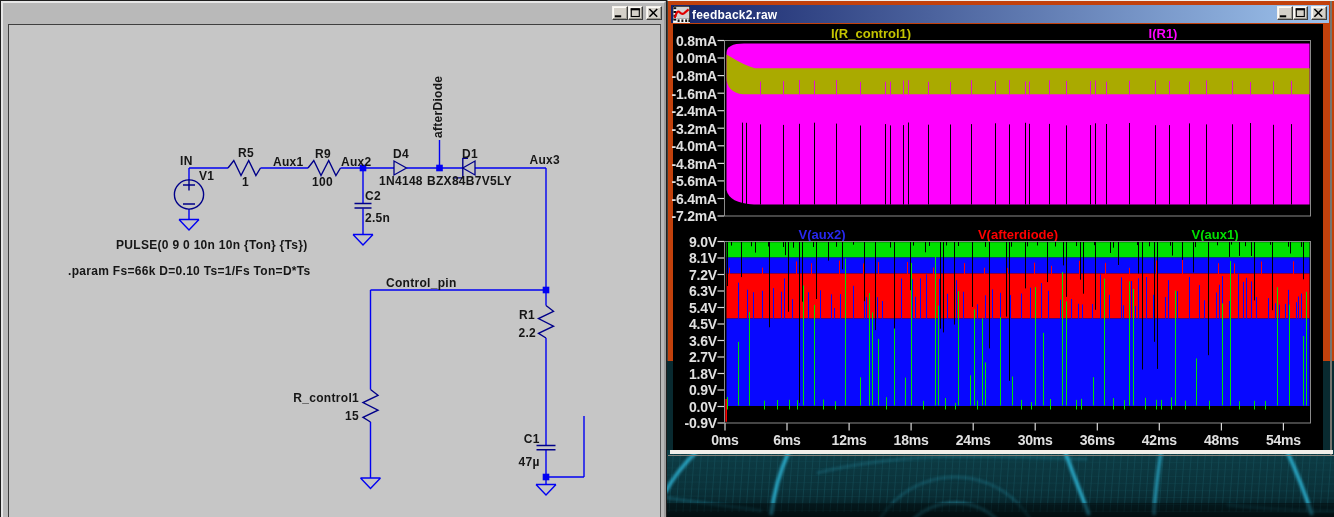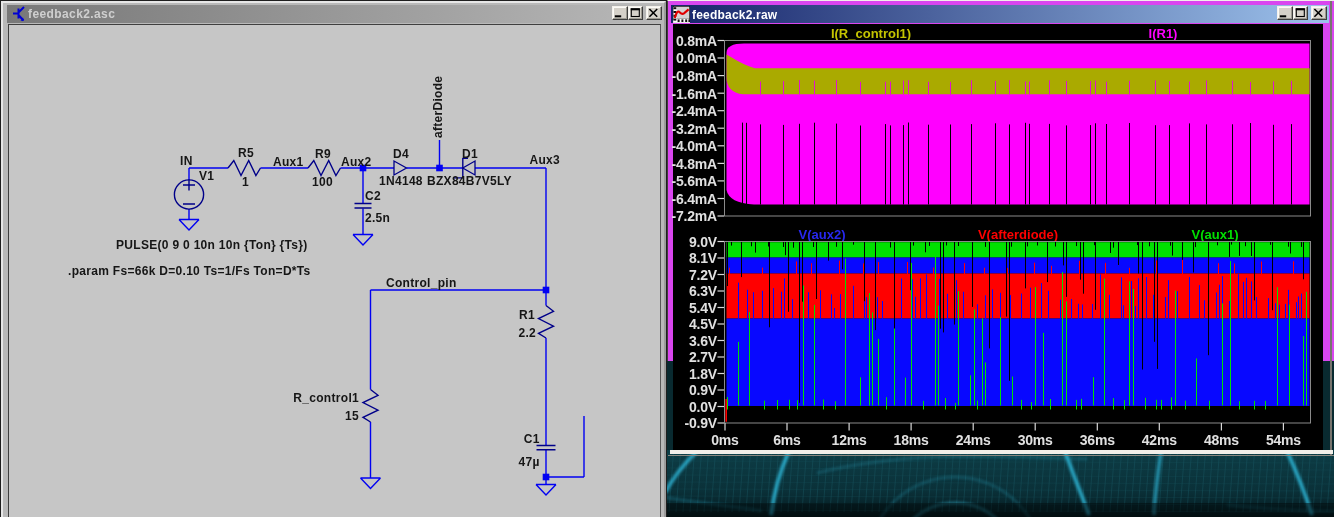--- a/index.html
+++ b/index.html
@@ -146,29 +146,20 @@
   <path d="M398 6 C405 27 414 48 422 70" stroke-width="3.5" opacity="0.9"></path>
   <path d="M494 6 C491 28 488 48 487 70" stroke-width="3" opacity="0.8"></path>
   <path d="M620 6 C630 28 638 48 645 70" stroke-width="3.5" opacity="0.9"></path>
   <path d="M560 60 C600 64 640 66 667 66" stroke-width="2" opacity="0.3"></path>
  </g>
 </g>
 <rect y="58" width="667" height="14" fill="#020c0e" opacity="0.55"></rect>
 </svg></div>
 <div style="position:absolute;left:0;top:0;width:667px;height:517px;background:#b9b9b9;border-left:1px solid #1f1f1f;border-top:1px solid #1f1f1f;border-right:1px solid #1f1f1f">
 <div style="position:absolute;inset:0;border-top:2px solid #e7e7e7;border-left:2px solid #e7e7e7;border-right:2px solid #9c9c9c"></div>
-<div style="position:absolute;left:6px;top:4px;width:654px;height:17.5px;background:linear-gradient(to right,#787878,#b8b8b8)">
-  <svg width="14" height="17" viewBox="0 0 14 17" style="position:absolute;left:5px;top:0">
-    <g stroke="#0000d4" stroke-width="2" fill="none">
-      <path d="M1 8.5 H6.5 M6.5 3.5 V13.5 M6.5 7.5 L12 2 M6.5 10 L11.5 15.5"></path>
-      <path d="M8.5 15.8 L11.8 15.8 L11 12.6 Z" fill="#0000dd" stroke="none"></path>
-    </g>
-  </svg>
-  <span style="position:absolute;left:21px;top:2px;font-size:12px;font-weight:bold;color:#cfcfcf;letter-spacing:0.4px">feedback2.asc</span>
-</div>
 
 <div class="btn" style="left:611px;top:5px">
       <svg width="15" height="14" viewBox="0 0 15 14">
         <rect x="2.8" y="9.3" width="6.4" height="2" fill="#000"></rect>
       </svg>
     </div>
     <div class="btn" style="left:626.5px;top:5px">
       <svg width="15" height="14" viewBox="0 0 15 14">
         <rect x="3.3" y="2.9" width="8" height="7.6" fill="none" stroke="#000" stroke-width="1.1"></rect>
         <rect x="2.8" y="2.4" width="9" height="1.9" fill="#000"></rect>
@@ -219,21 +210,21 @@
         <text x="358" y="400.5" text-anchor="end">R_control1</text>
         <text x="358" y="419" text-anchor="end">15</text>
         <text x="534" y="318" text-anchor="end">R1</text>
         <text x="535" y="335.5" text-anchor="end">2.2</text>
         <text x="538.7" y="441.5" text-anchor="end">C1</text>
         <text x="538.7" y="464.5" text-anchor="end">47µ</text>
         <text x="441" y="137" transform="rotate(-90 441 137)">afterDiode</text>
       </g>
     </svg>
 </div>
-<div style="position:absolute;left:667px;top:0;width:667px;height:361px;background:#d946ef;border-left:1px solid #40403c;border-top:1px solid #f2efe9">
+<div style="position:absolute;left:667px;top:0;width:667px;height:361px;background:#c2410c;border-left:1px solid #40403c;border-top:1px solid #f2efe9">
 <div style="position:absolute;right:2.5px;top:0;width:1.5px;height:455px;background:#77756f"></div>
 <div style="position:absolute;left:2.5px;top:4px;width:658px;height:17.5px;background:linear-gradient(to right,#16246a,#9dc2ec)">
   <svg width="17" height="17" viewBox="0 0 17 17" style="position:absolute;left:2.5px;top:0.5px">
     <rect width="17" height="17" fill="#d4d4d4"></rect>
     <rect x="0" y="0" width="17" height="13.5" fill="none" stroke="#111" stroke-width="1.4"></rect>
     <g fill="#fff">
           <rect x="0.5" y="1" width="3" height="12"></rect>
           <rect x="0.5" y="13" width="16" height="3.5"></rect>
         </g>
     <g fill="#111">

